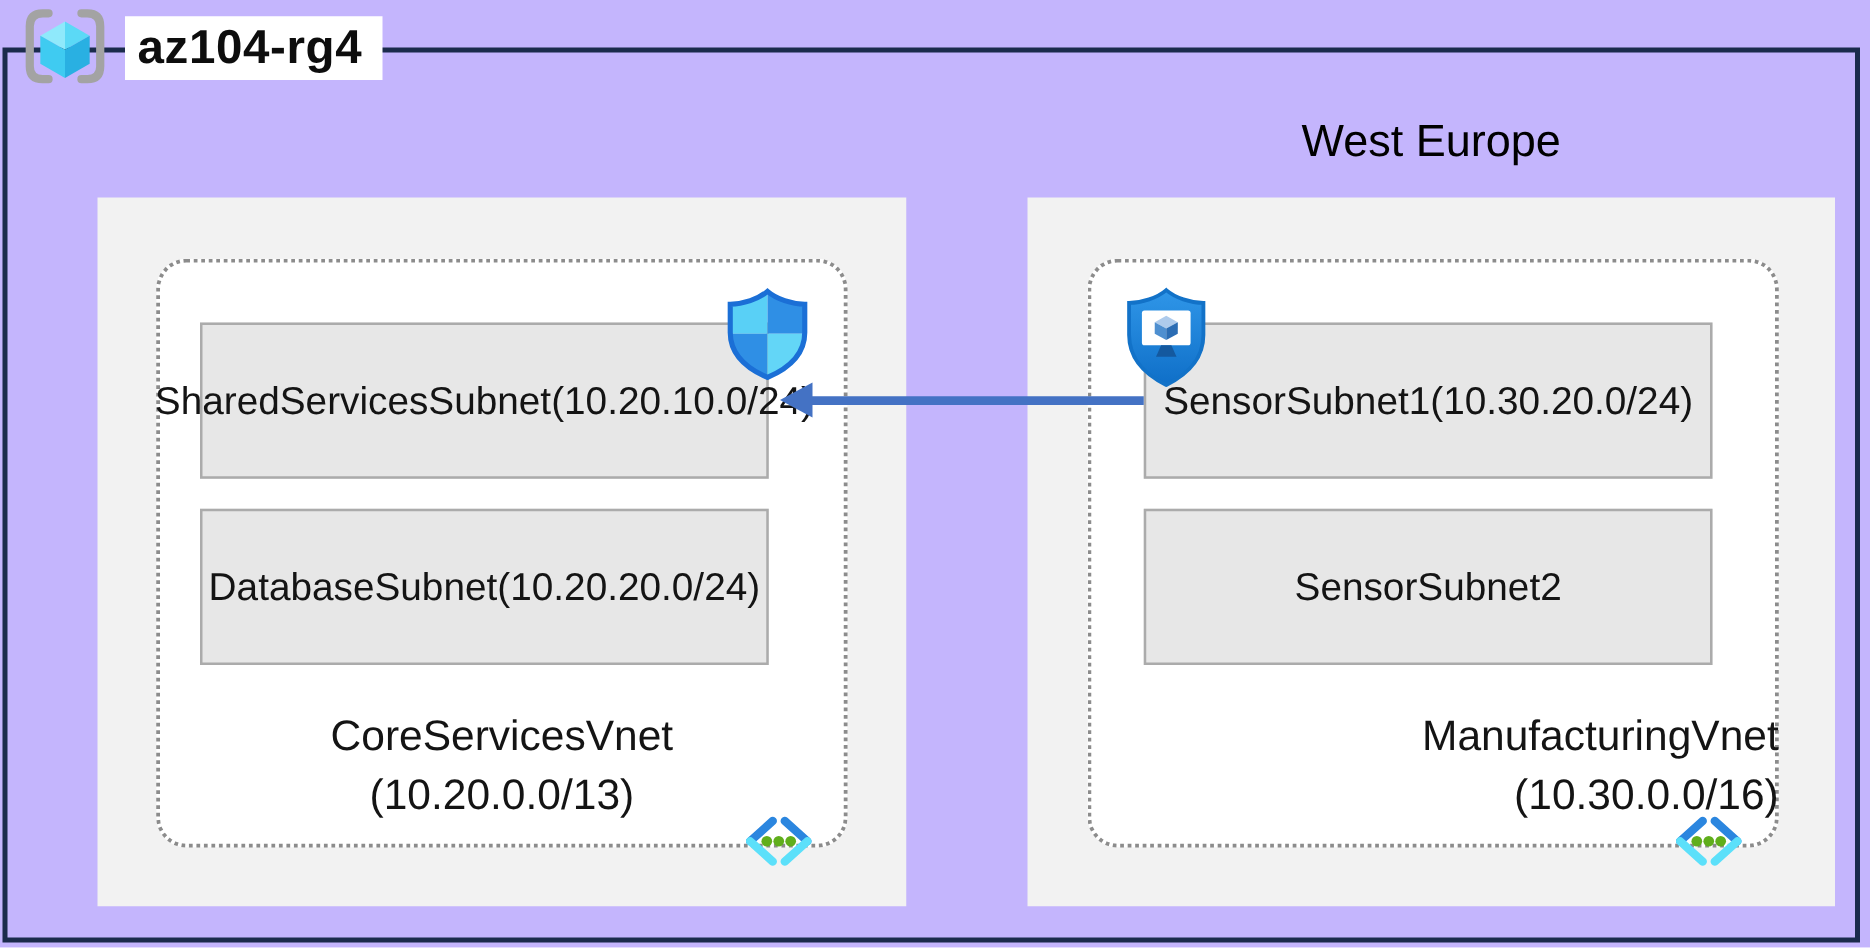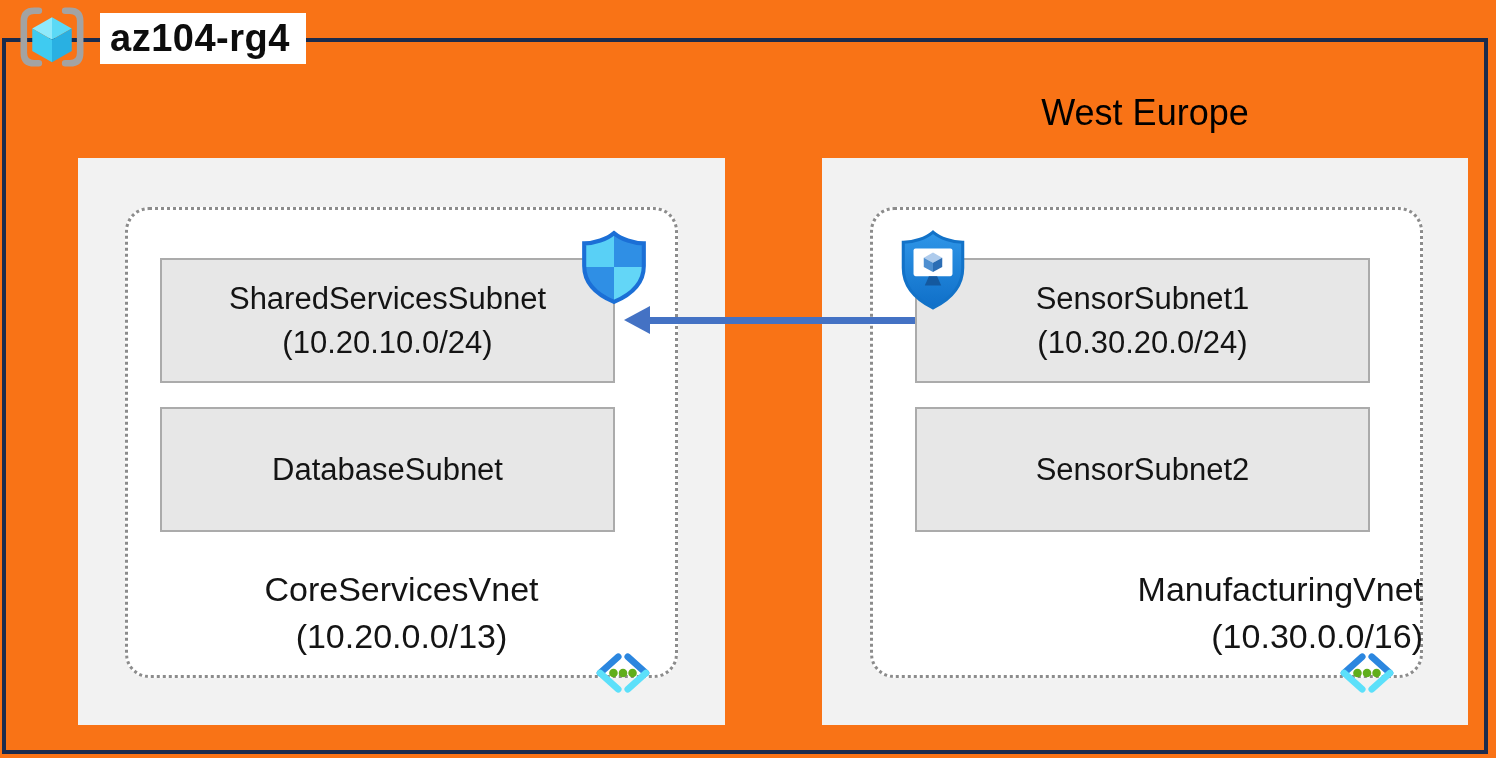--- a/index.html
+++ b/index.html
@@ -1,17 +1,17 @@
 <!DOCTYPE html>
 <html><head>
 <meta charset="utf-8">
 <style>
   html,body{margin:0;padding:0;background:#ffffff;}
   .canvas{
-    position:relative;width:1496px;height:758px;background:#f97316;overflow:hidden;
+    position:relative;width:1496px;height:758px;background:#c4b5fd;overflow:hidden;
     font-family:"Liberation Sans", sans-serif;color:#111111;
   }
   .rg-border{
     position:absolute;left:2px;top:38px;width:1486px;height:716px;
     border:4px solid #1b2b4c;box-sizing:border-box;
   }
   .rg-title-icon{position:absolute;left:16px;top:6px;width:72px;height:62px;}
   .rg-title-text{
     position:absolute;left:100px;top:13px;font-size:38px;font-weight:bold;
     color:#0d0d0d;background:#ffffff;padding:4px 16px 4px 10px;letter-spacing:0.5px;
@@ -24,21 +24,21 @@
   .region-label.west{left:822px;width:646px;}
   .vnet-box{
     position:absolute;top:207px;width:553px;height:471px;background:#ffffff;
     border:3px dotted #8c8c8c;border-radius:24px;box-sizing:border-box;
   }
   .vnet-box.east{left:125px;}
   .vnet-box.west{left:870px;}
   .subnet{
     position:absolute;width:455px;height:125px;background:#e7e7e7;
     border:2px solid #ababab;box-sizing:border-box;
-    display:flex;flex-direction:column;justify-content:center;align-items:center;
+    display:flex;justify-content:center;align-items:center;
     font-size:31px;line-height:44px;color:#141414;text-align:left;
   }
   .subnet.east{left:160px;}
   .subnet.west{left:915px;}
   .subnet.row1{top:258px;}
   .subnet.row2{top:407px;}
   .vnet-label{
     position:absolute;top:566px;width:553px;text-align:center;
     font-size:34px;line-height:47px;color:#141414;
   }
@@ -84,20 +84,21 @@
 
   <div class="vnet-box east"></div>
   <div class="vnet-box west"></div>
 
   <div class="subnet east row1">
     <span>SharedServicesSubnet</span>
     <span>(10.20.10.0/24)</span>
   </div>
   <div class="subnet east row2">
     <span>DatabaseSubnet</span>
+    <span>(10.20.20.0/24)</span>
   </div>
 
   <div class="subnet west row1">
     <span>SensorSubnet1</span>
     <span>(10.30.20.0/24)</span>
   </div>
   <div class="subnet west row2">
     <span>SensorSubnet2</span>
   </div>
 

